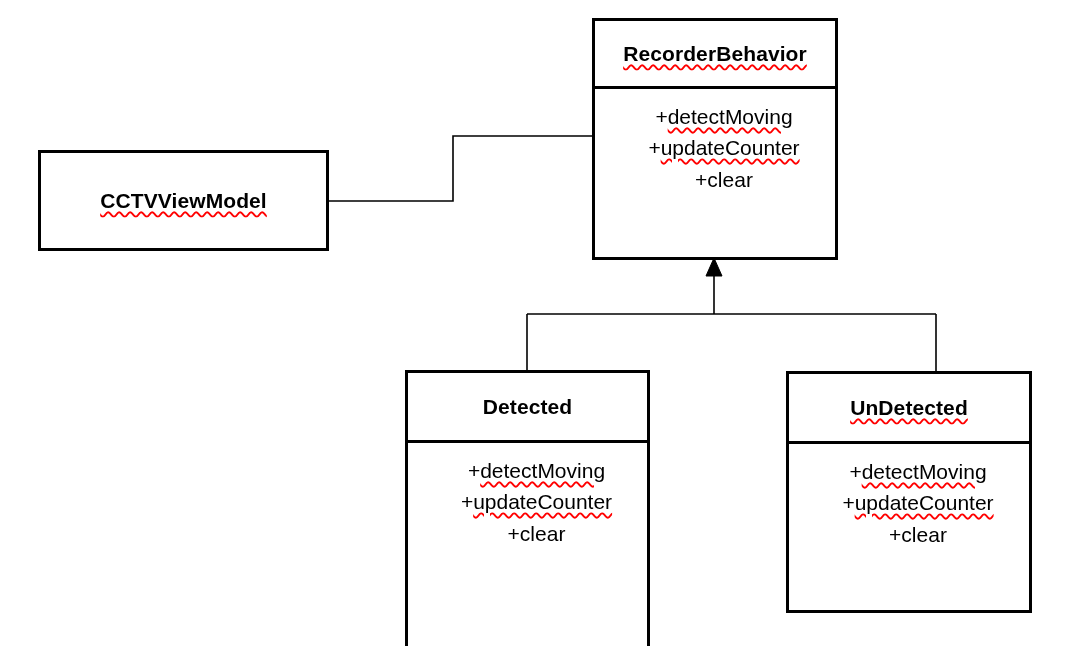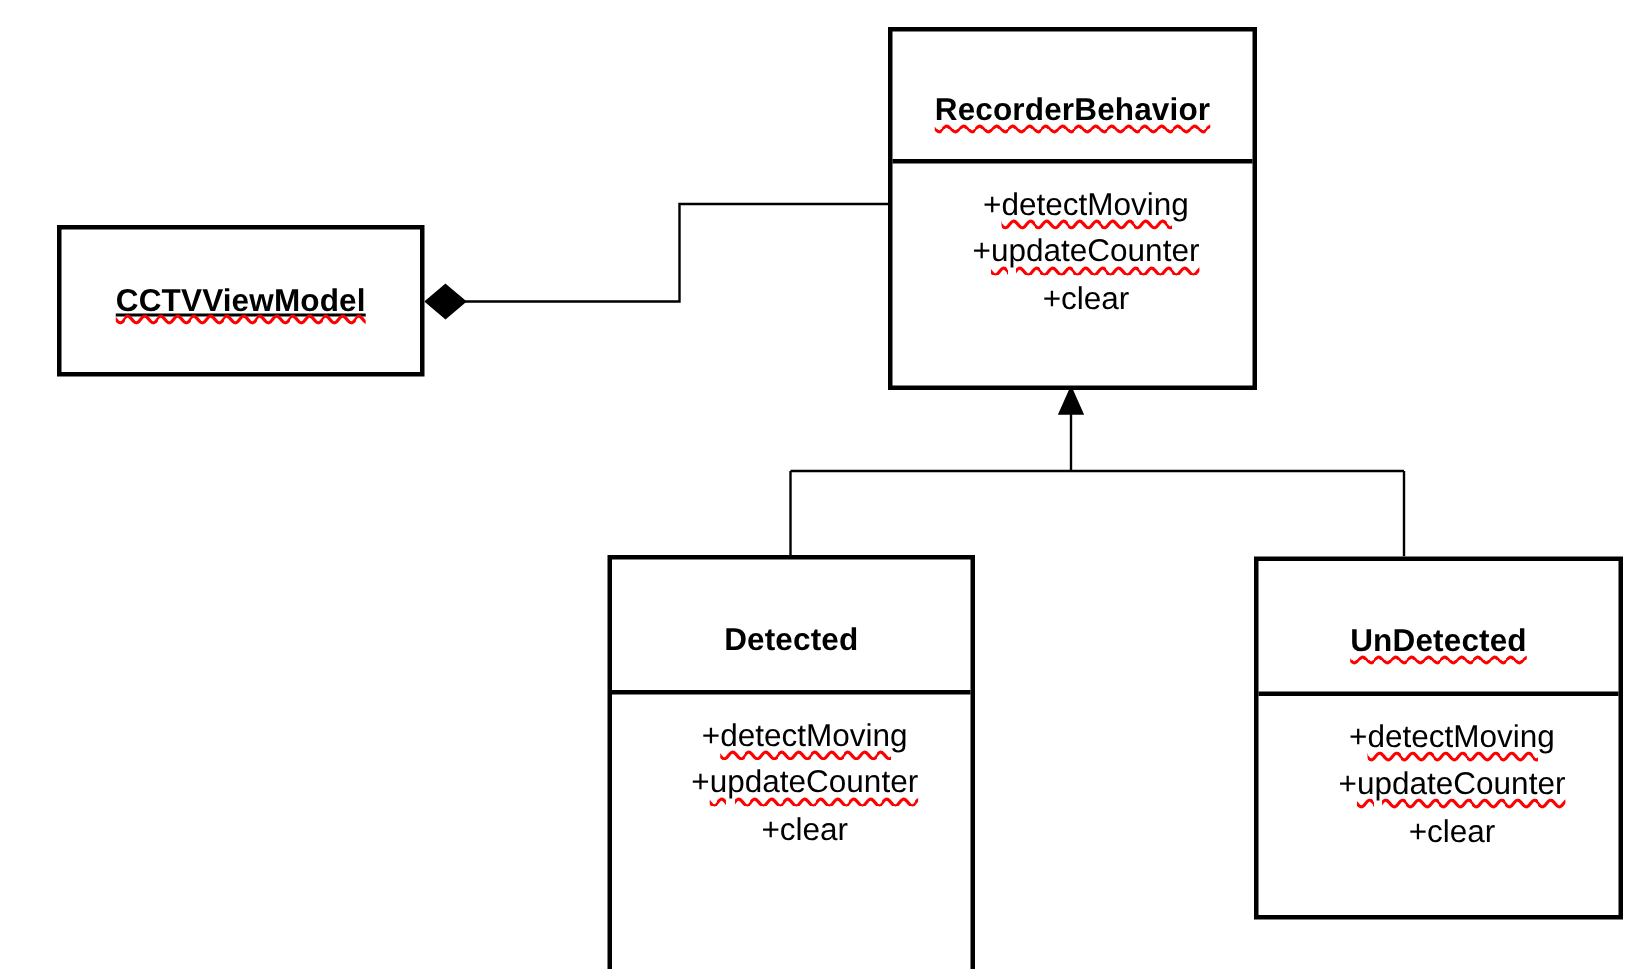--- a/index.html
+++ b/index.html
@@ -26,21 +26,20 @@
   }
   .class-title-bar {
     box-sizing: border-box;
     display: flex;
     align-items: center;
     justify-content: center;
     width: 100%;
   }
   .class-title-bar.with-divider {
     border-bottom: 3px solid #000000;
-    margin-top: 20px;
   }
   .class-title {
     font-weight: bold;
     font-size: 21px;
     color: #000000;
     letter-spacing: 0.1px;
     white-space: nowrap;
     position: relative;
   }
   .class-title.misspelled,
@@ -87,21 +86,21 @@
 
     <g>
       <path d="M 714 275 L 714 314" fill="none" stroke="#000000" stroke-width="1.6"></path>
       <path d="M 527 314 L 936 314" fill="none" stroke="#000000" stroke-width="1.6"></path>
       <path d="M 527 314 L 527 370" fill="none" stroke="#000000" stroke-width="1.6"></path>
       <path d="M 936 314 L 936 371" fill="none" stroke="#000000" stroke-width="1.6"></path>
       <polygon points="714,258 722,276 706,276" fill="#000000" stroke="#000000" stroke-width="1"></polygon>
     </g>
   </svg>
 
-  <div class="uml-class" style="left:38px; top:150px; width:245px; height:101px;text-decoration:underline;">
+  <div class="uml-class" style="left:38px; top:150px; width:291px; height:101px;">
     <div class="class-title-bar" style="height:95px;">
       <span class="class-title misspelled">CCTVViewModel</span>
     </div>
   </div>
 
   <div class="uml-class" style="left:592px; top:18px; width:246px; height:242px;">
     <div class="class-title-bar with-divider" style="height:68px;">
       <span class="class-title misspelled">RecorderBehavior</span>
     </div>
     <div class="class-members">
@@ -127,21 +126,21 @@
       </div>
       <div class="member-row">
         <span class="member-sign">+</span><span class="member-name misspelled">updateCounter</span>
       </div>
       <div class="member-row">
         <span class="member-sign">+</span><span class="member-name">clear</span>
       </div>
     </div>
   </div>
 
-  <div class="uml-class" style="left:836px; top:371px; width:246px; height:242px;">
+  <div class="uml-class" style="left:786px; top:371px; width:246px; height:242px;">
     <div class="class-title-bar with-divider" style="height:70px;">
       <span class="class-title misspelled">UnDetected</span>
     </div>
     <div class="class-members">
       <div class="member-row">
         <span class="member-sign">+</span><span class="member-name misspelled">detectMoving</span>
       </div>
       <div class="member-row">
         <span class="member-sign">+</span><span class="member-name misspelled">updateCounter</span>
       </div>

